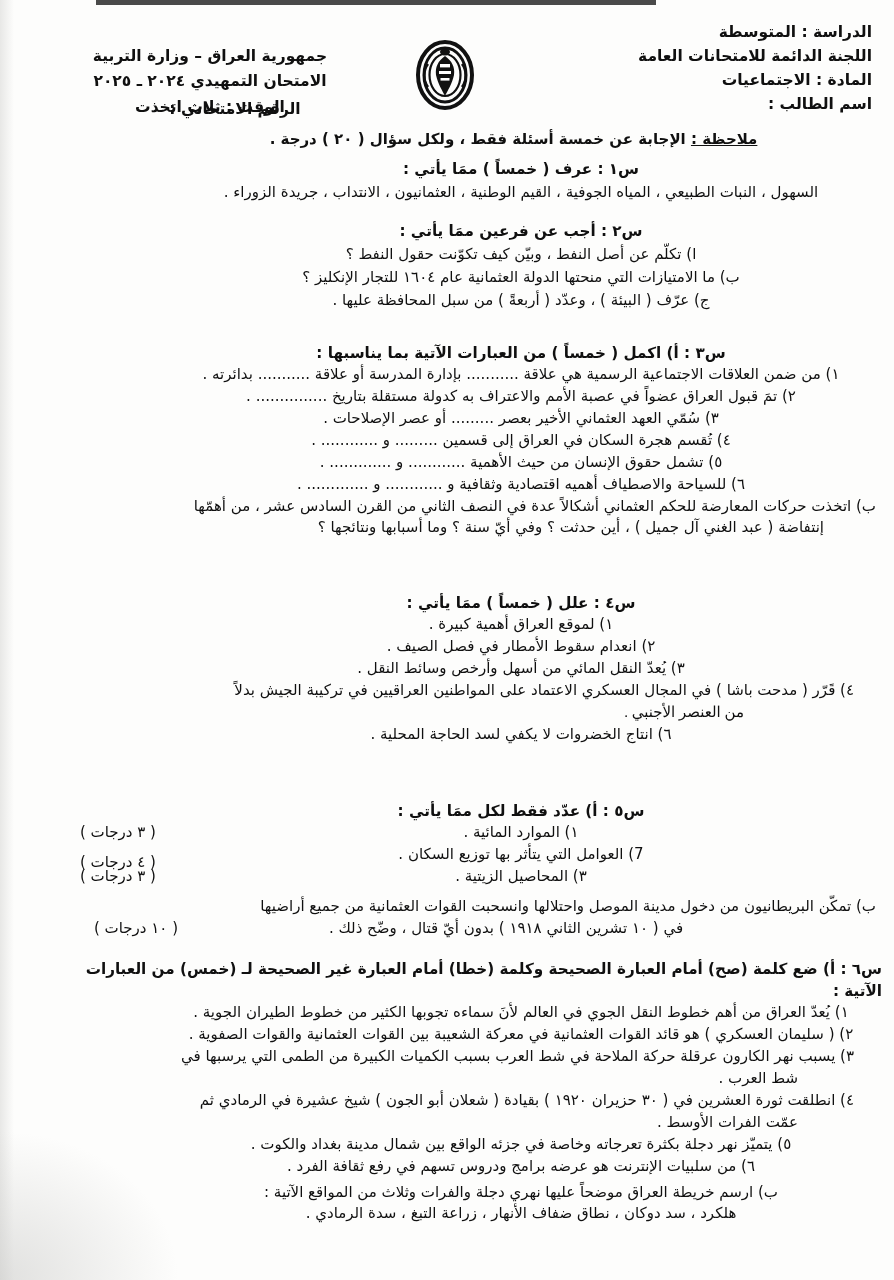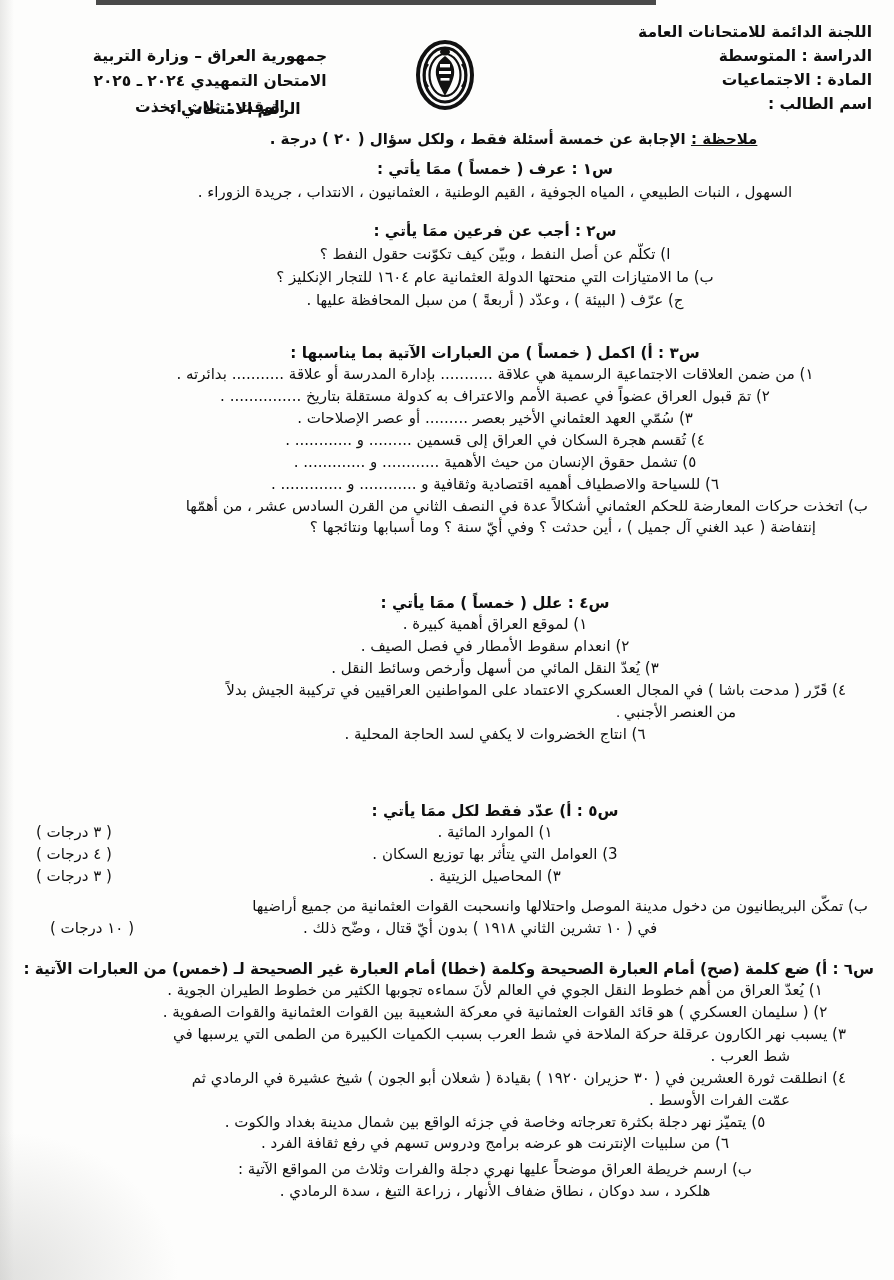--- a/index.html
+++ b/index.html
@@ -101,21 +101,22 @@
 
   .content {
     position: absolute;
     top: 158px;
     right: 0; left: 0;
     font-size: 15px;
     line-height: 1.52;
   }
   .q {
     margin-bottom: 2px;
-    padding: 0 8px 0 14px;
+    padding: 0 0 0 14px;
+    margin-left: 44px;
   }
   .q-head {
     text-align: right;
     font-weight: bold;
     font-size: 15.2px;
     display: block;
   }
 
   .row-marks {
     position: relative;
@@ -150,22 +151,22 @@
 
 <div class="page">
 
   <div class="scan-top-bar"></div>
   <div class="scan-edge-left"></div>
   <div class="scan-edge-bottom"></div>
 
   <div class="header">
 
     <div class="hdr-right">
+      <div>الدراسة : المتوسطة</div>
       <div>اللجنة الدائمة للامتحانات العامة</div>
-      <div>الدراسة : المتوسطة</div>
       <div>المادة : الاجتماعيات</div>
       <div>اسم الطالب :</div>
     </div>
 
     <div class="emblem">
       <svg viewBox="0 0 62 82" xmlns="http://www.w3.org/2000/svg">
         <ellipse cx="31" cy="41" rx="27" ry="33" fill="none" stroke="#111" stroke-width="4"></ellipse>
         <ellipse cx="31" cy="41" rx="21" ry="27" fill="none" stroke="#111" stroke-width="3"></ellipse>
         <ellipse cx="31" cy="41" rx="15.5" ry="21" fill="none" stroke="#111" stroke-width="2.2"></ellipse>
         <path d="M31 22 C24 27, 21 33, 22 41 C24 50, 28 56, 31 62 C34 56, 38 50, 40 41 C41 33, 38 27, 31 22 Z" fill="#111"></path>
@@ -229,22 +230,22 @@
     </div>
 
     <div class="s5 q tight">
       <span class="ln c q-head">س٥ : أ) عدّد فقط لكل ممَا يأتي :</span>
 
       <div class="row-marks">
         <span class="ln c">١) الموارد المائية .</span>
         <span class="mark" style="top:0">( ٣ درجات )</span>
       </div>
       <div class="row-marks">
-        <span class="ln c">3) العوامل التي يتأثر بها توزيع السكان .</span>
-        <span class="mark" style="top:0">( ٤ درجات )</span>
+        <span class="ln c">7) العوامل التي يتأثر بها توزيع السكان .</span>
+        <span class="mark" style="top:8px">( ٤ درجات )</span>
       </div>
       <div class="row-marks">
         <span class="ln c">٣) المحاصيل الزيتية .</span>
         <span class="mark" style="top:0">( ٣ درجات )</span>
       </div>
 
       <span class="ln r" style="margin-top:8px">ب) تمكّن البريطانيون من دخول مدينة الموصل واحتلالها وانسحبت القوات العثمانية من جميع أراضيها</span>
       <div class="row-marks">
         <span class="ln c2">في ( ١٠ تشرين الثاني ١٩١٨ ) بدون أيّ قتال ، وضّح ذلك .</span>
         <span class="mark" style="top:0;left:36px">( ١٠ درجات )</span>

